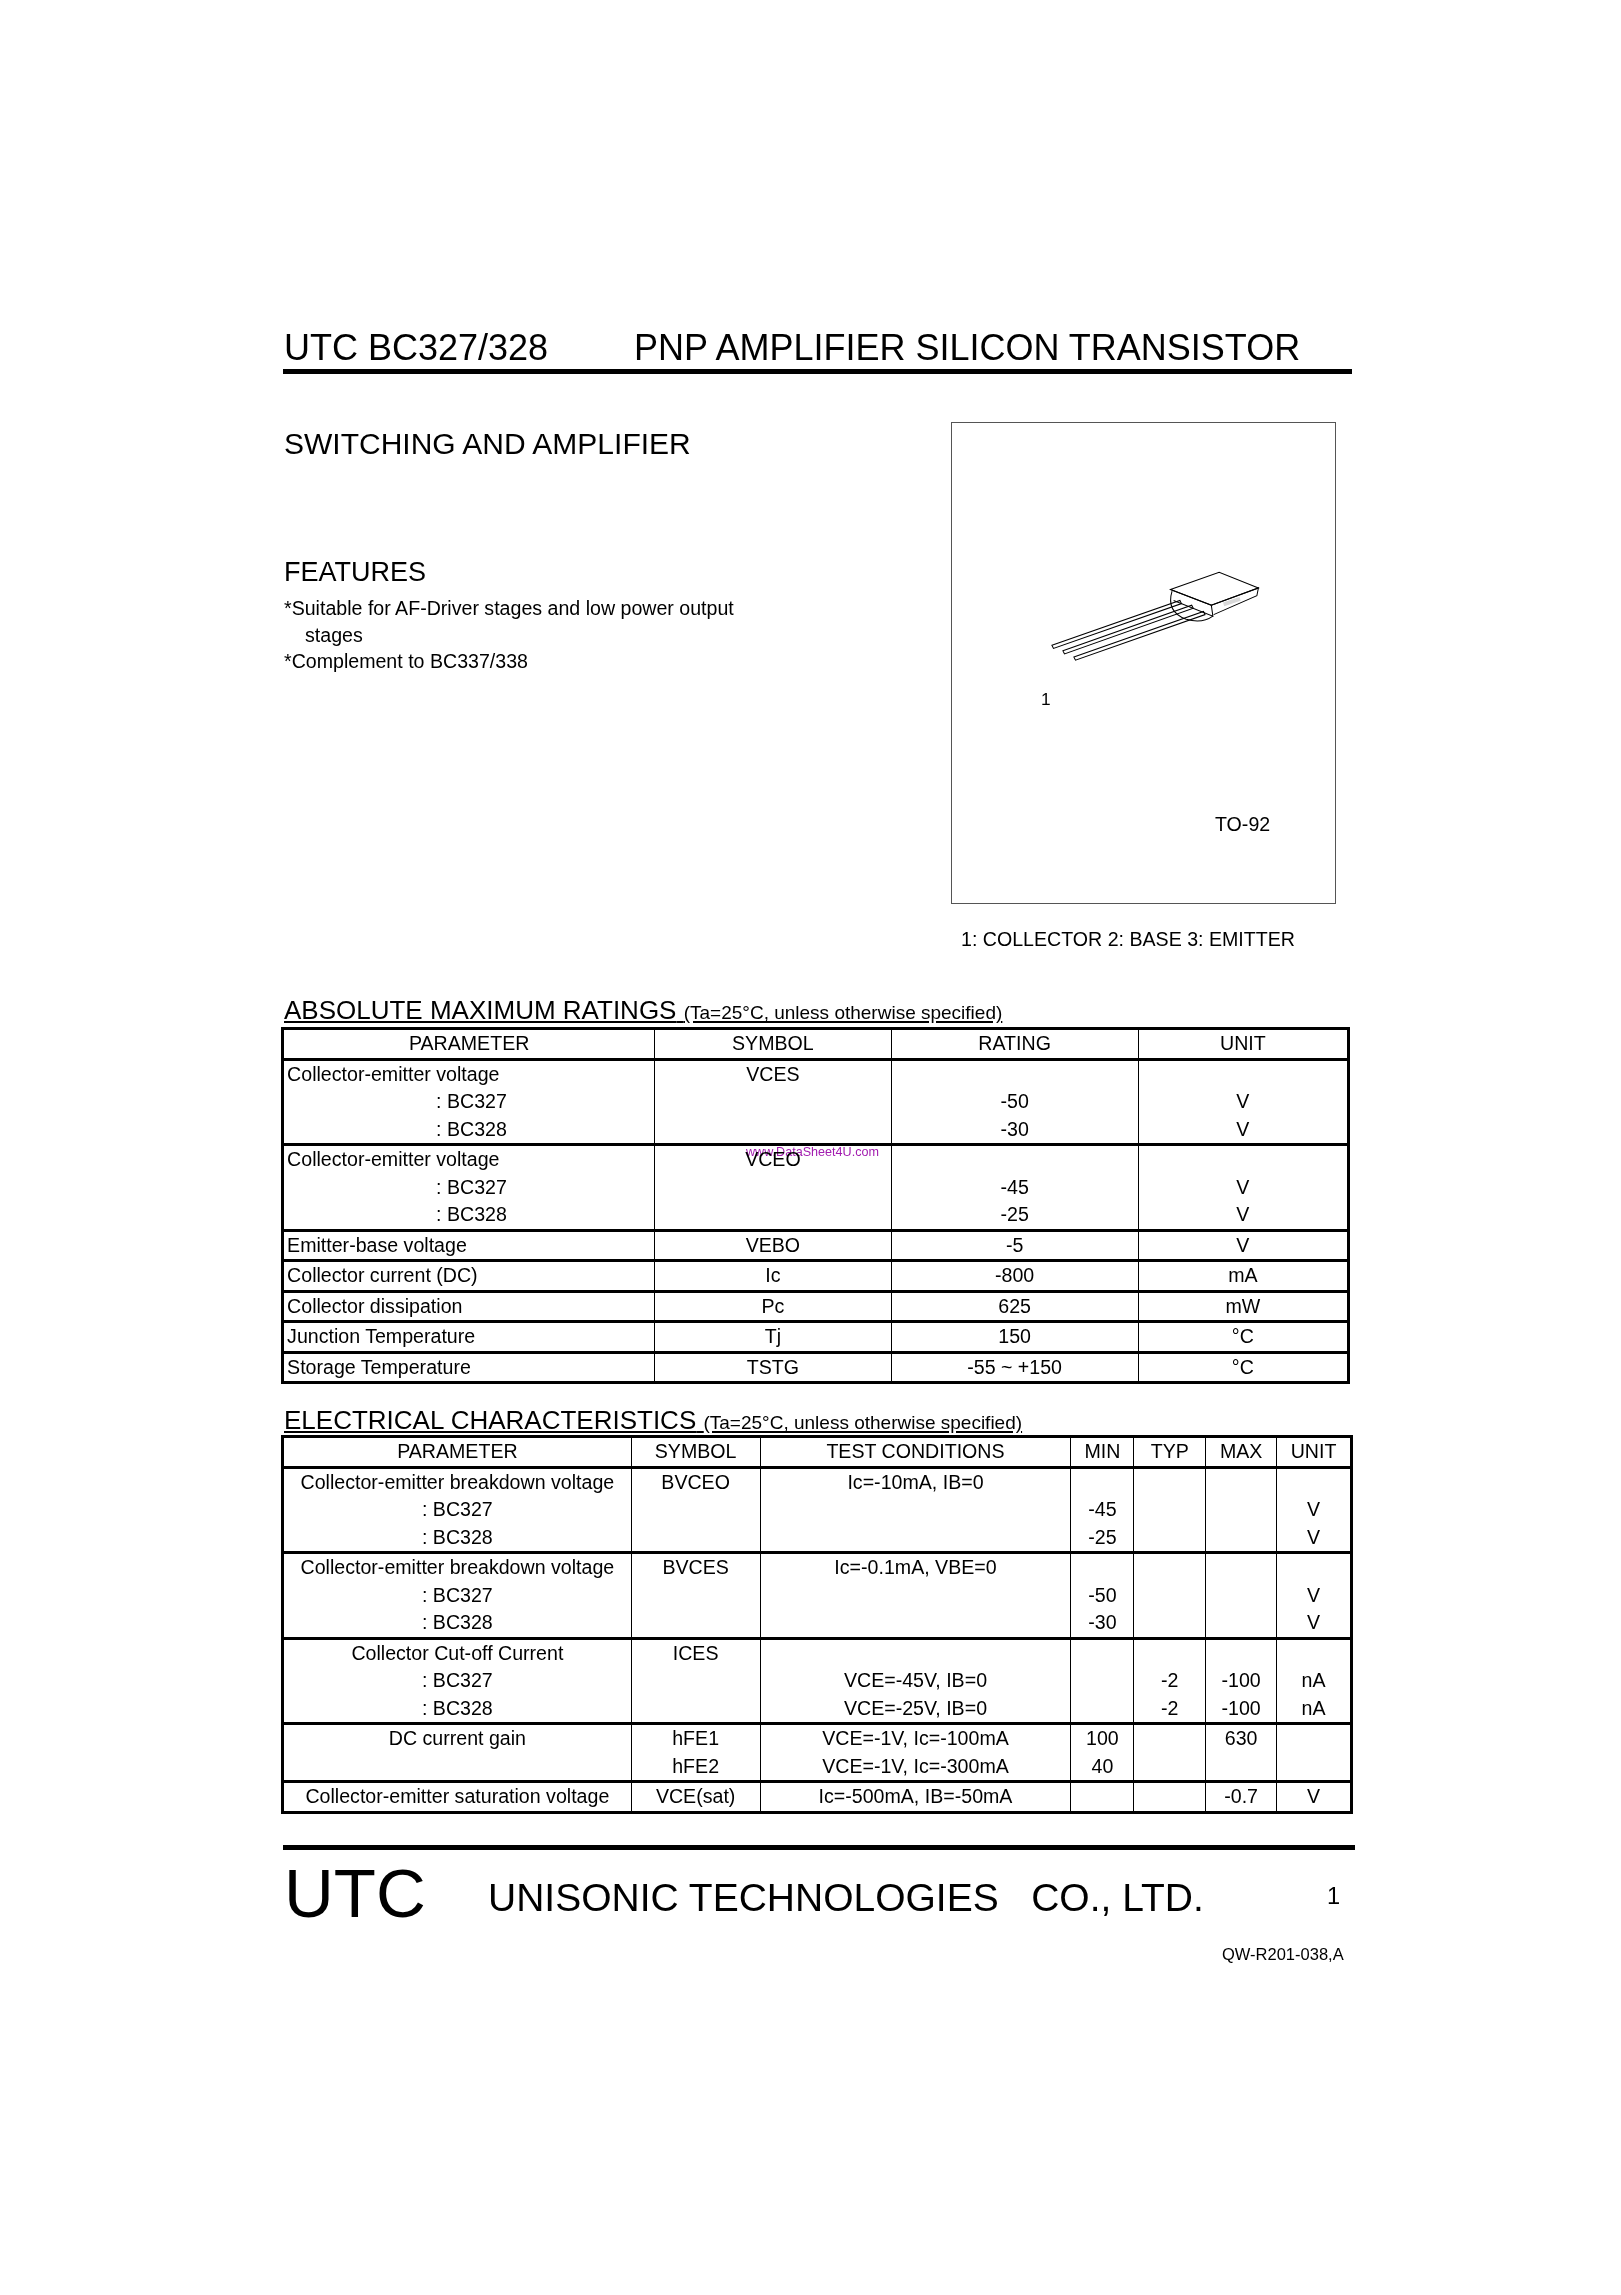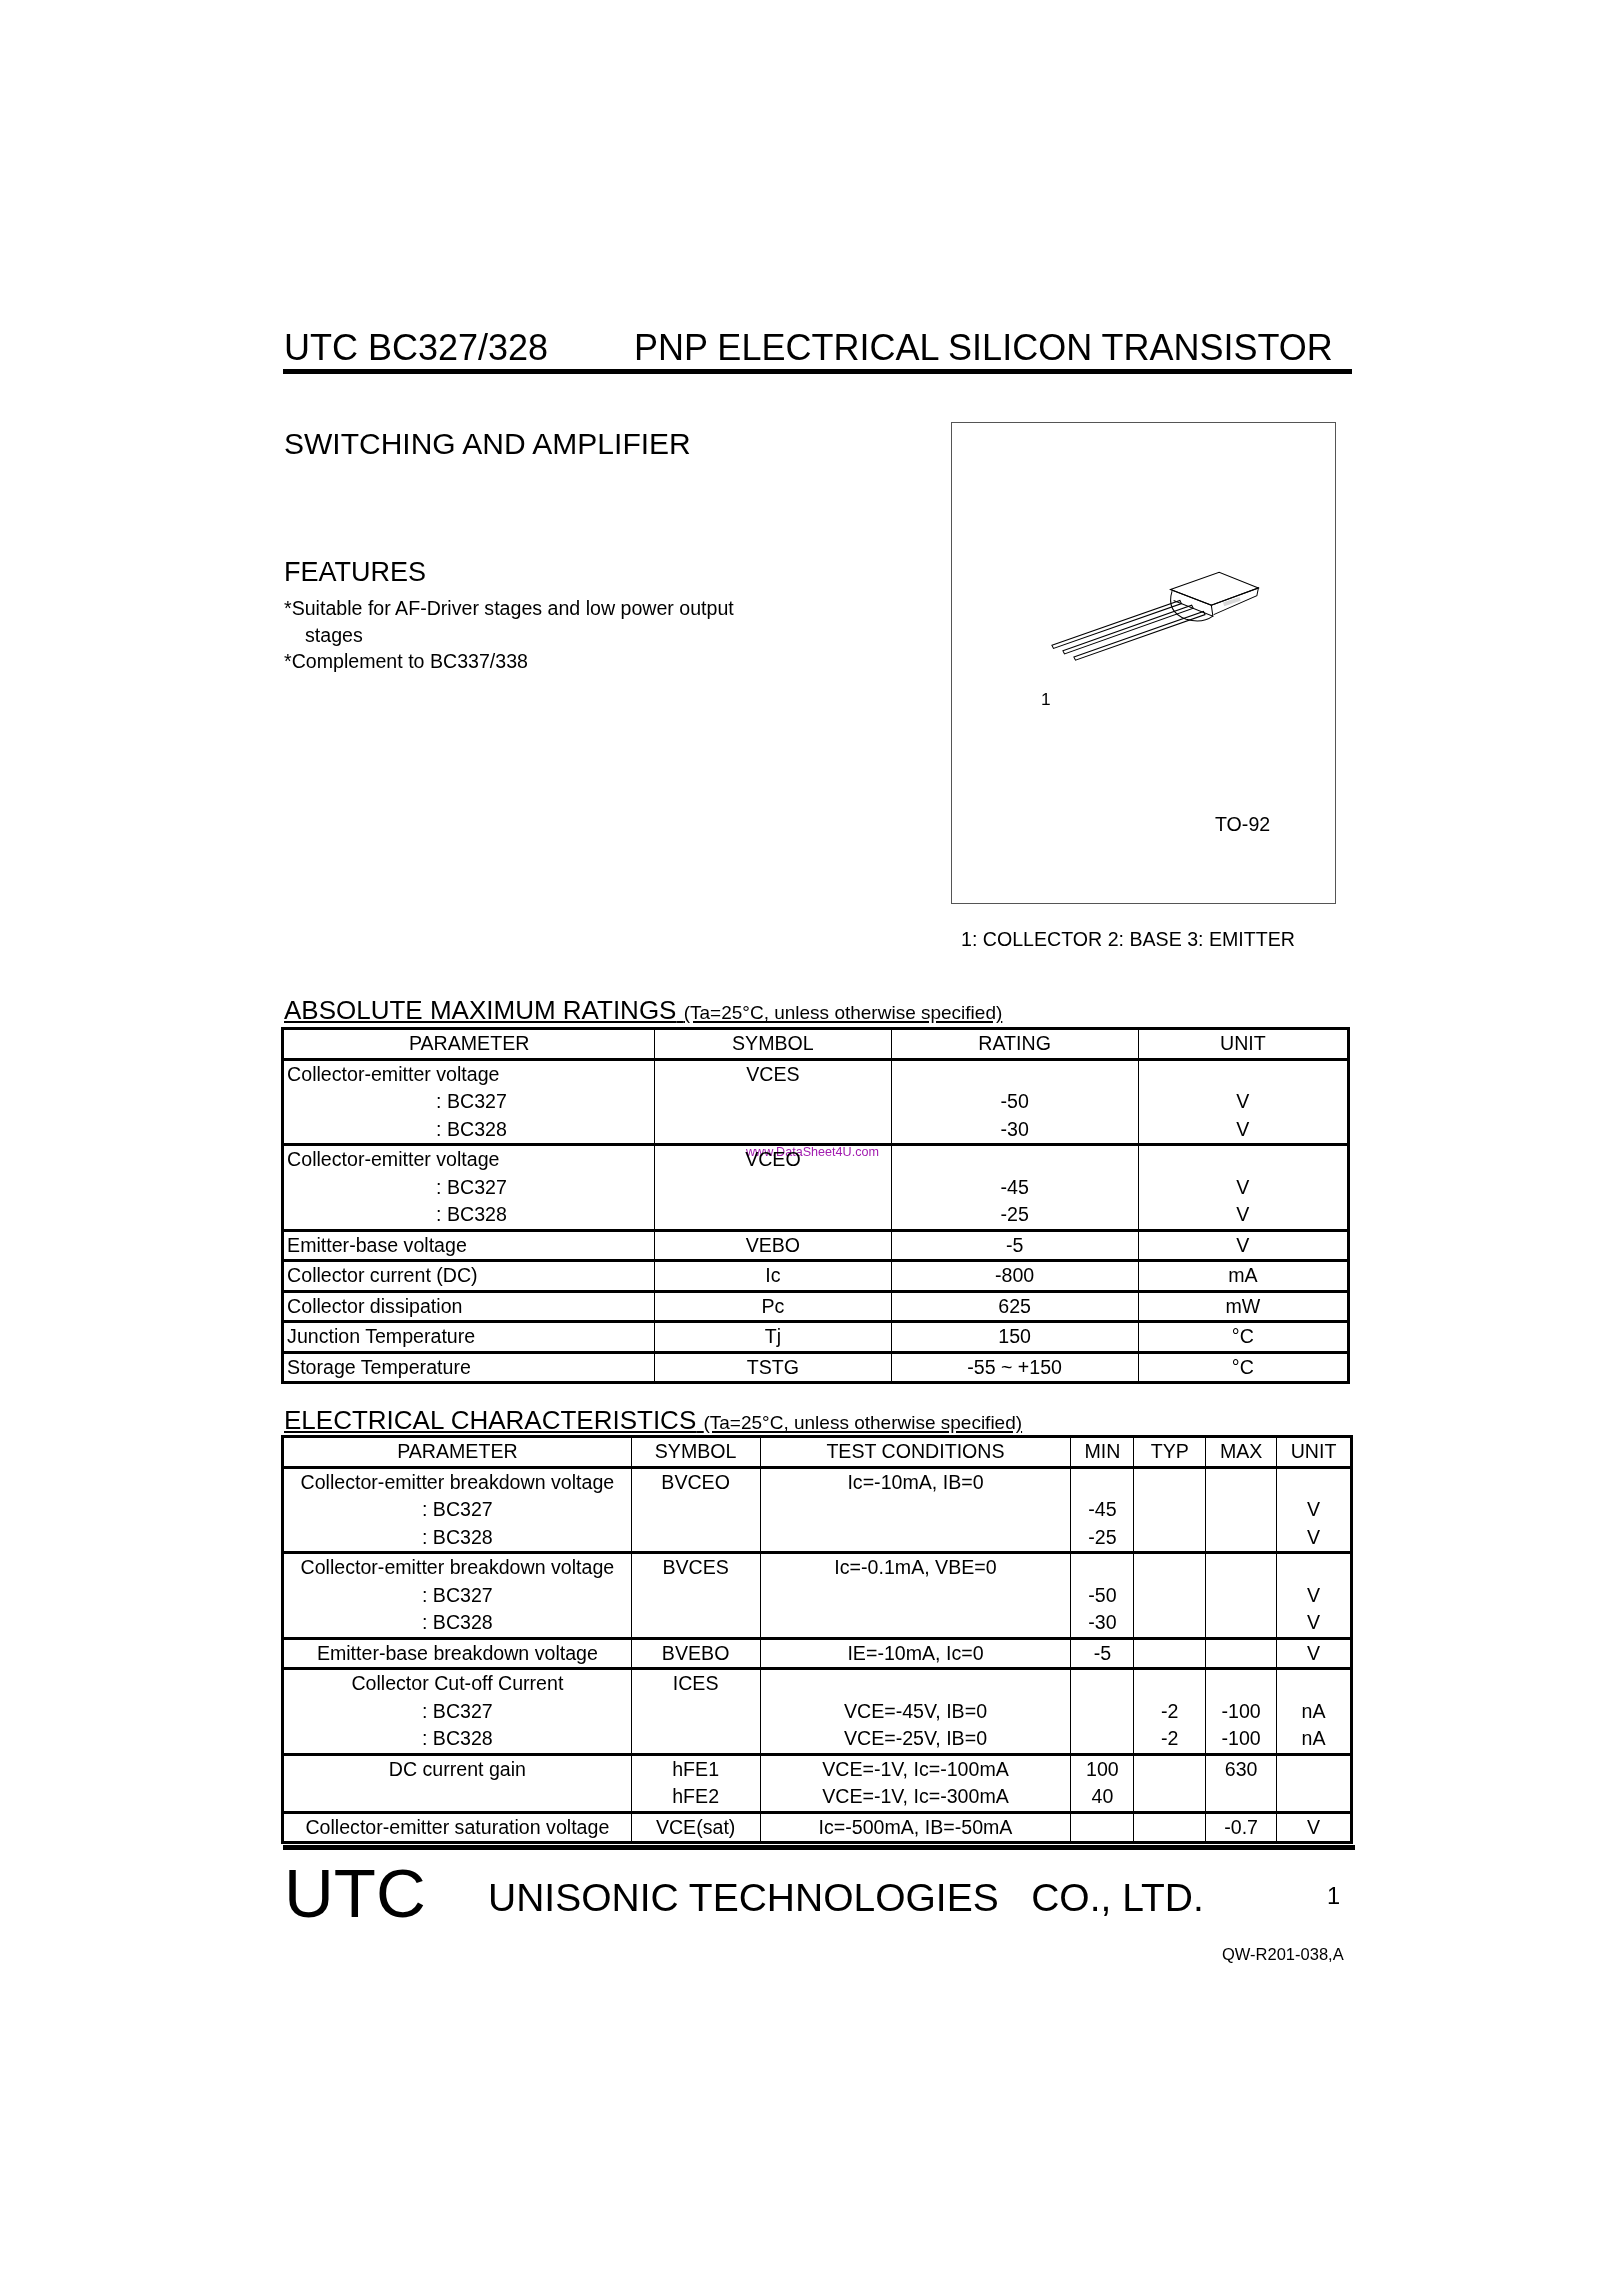--- a/index.html
+++ b/index.html
@@ -33,21 +33,21 @@
   .footer-logo { left: 284px; top: 1854px; font-size: 69px; line-height: 79px; }
   .footer-company { left: 488px; top: 1876px; font-size: 39px; white-space: nowrap; }
   .footer-page { left: 1327px; top: 1883px; font-size: 23.6px; }
   .footer-doc { left: 1222px; top: 1945px; font-size: 16.5px; }
   .watermark { left: 746px; top: 1145px; font-size: 12.6px; color: #a21caf; }
 </style>
 </head>
 <body>
 
 <div class="abs header-title">UTC BC327/328</div>
-<div class="abs header-subtitle">PNP ELECTRICAL SILICON TRANSISTOR</div>
+<div class="abs header-subtitle">PNP AMPLIFIER SILICON TRANSISTOR</div>
 <div class="abs header-rule"></div>
 
 <div class="abs app-title">
   <div>SWITCHING AND AMPLIFIER</div>
 </div>
 
 <div class="abs features-title">FEATURES</div>
 <div class="abs feature f1">*Suitable for AF-Driver stages and low power output</div>
 <div class="abs feature f1b">stages</div>
 <div class="abs feature f2">*Complement to BC337/338</div>
@@ -239,29 +239,20 @@
         </td>
       <td class="c"></td>
       <td class="c"></td>
       <td class="c">
           <span class="line"></span>
         <span class="line">V</span>
         <span class="line">V</span>
         </td>
     </tr>
 
-    <tr class="grp">
-      <td class="c">Emitter-base breakdown voltage</td>
-      <td class="c">BVEBO</td>
-      <td class="c">IE=-10mA, Ic=0</td>
-      <td class="c">-5</td>
-      <td class="c"></td>
-      <td class="c"></td>
-      <td class="c">V</td>
-    </tr>
 
     <tr class="grp">
       <td class="c">
         <span class="line">Collector Cut-off Current</span>
         <span class="line">: BC327</span>
         <span class="line">: BC328</span>
       </td>
       <td class="c">
           <span class="line">ICES</span>
         </td>

